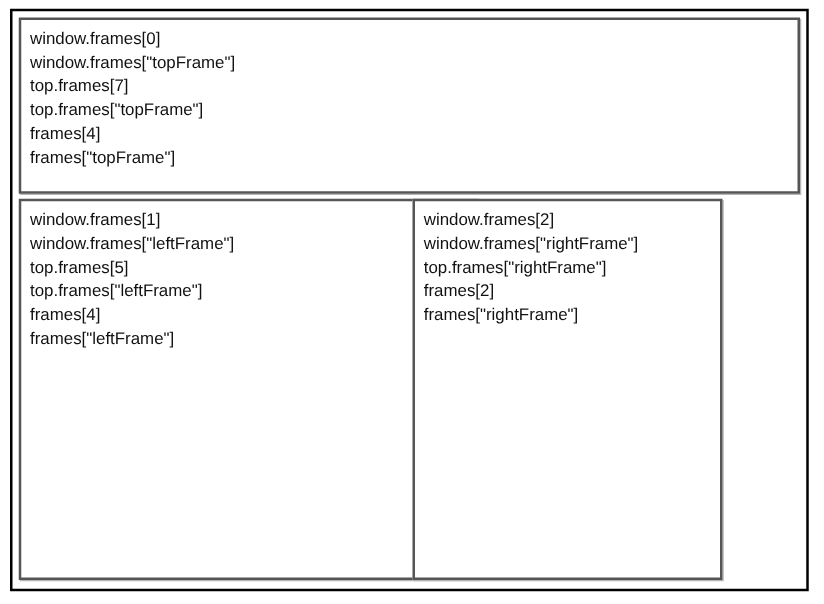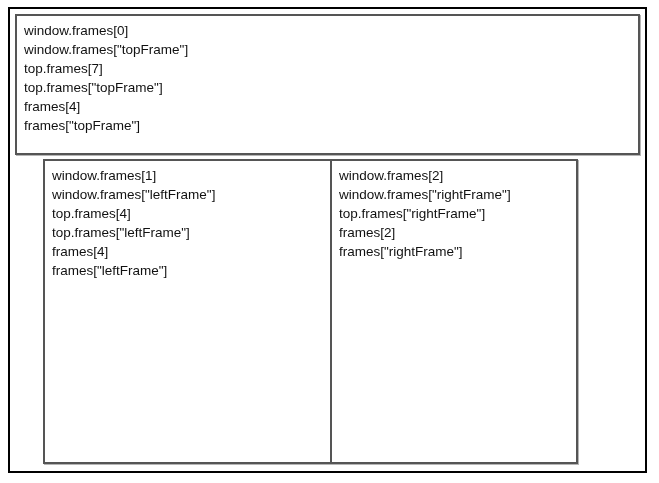--- a/index.html
+++ b/index.html
@@ -41,21 +41,20 @@
     left: 5px;
     top: 5px;
     width: 625px;
     height: 141px;
   }
   .frame-left {
     left: 5px;
     top: 150px;
     width: 368px;
     height: 305px;
-    margin-left: 28px;
   }
   .frame-right {
     left: 320px;
     top: 150px;
     width: 248px;
     height: 305px;
   }
   .ref-line {
     height: 19px;
   }
@@ -70,21 +69,21 @@
     <div class="ref-line">window.frames["topFrame"]</div>
     <div class="ref-line">top.frames[7]</div>
     <div class="ref-line">top.frames["topFrame"]</div>
     <div class="ref-line">frames[4]</div>
     <div class="ref-line">frames["topFrame"]</div>
   </div>
 
   <div class="frame-box frame-left">
     <div class="ref-line">window.frames[1]</div>
     <div class="ref-line">window.frames["leftFrame"]</div>
-    <div class="ref-line">top.frames[4]</div>
+    <div class="ref-line">top.frames[5]</div>
     <div class="ref-line">top.frames["leftFrame"]</div>
     <div class="ref-line">frames[4]</div>
     <div class="ref-line">frames["leftFrame"]</div>
   </div>
 
   <div class="frame-box frame-right">
     <div class="ref-line">window.frames[2]</div>
     <div class="ref-line">window.frames["rightFrame"]</div>
     <div class="ref-line">top.frames["rightFrame"]</div>
     <div class="ref-line">frames[2]</div>

